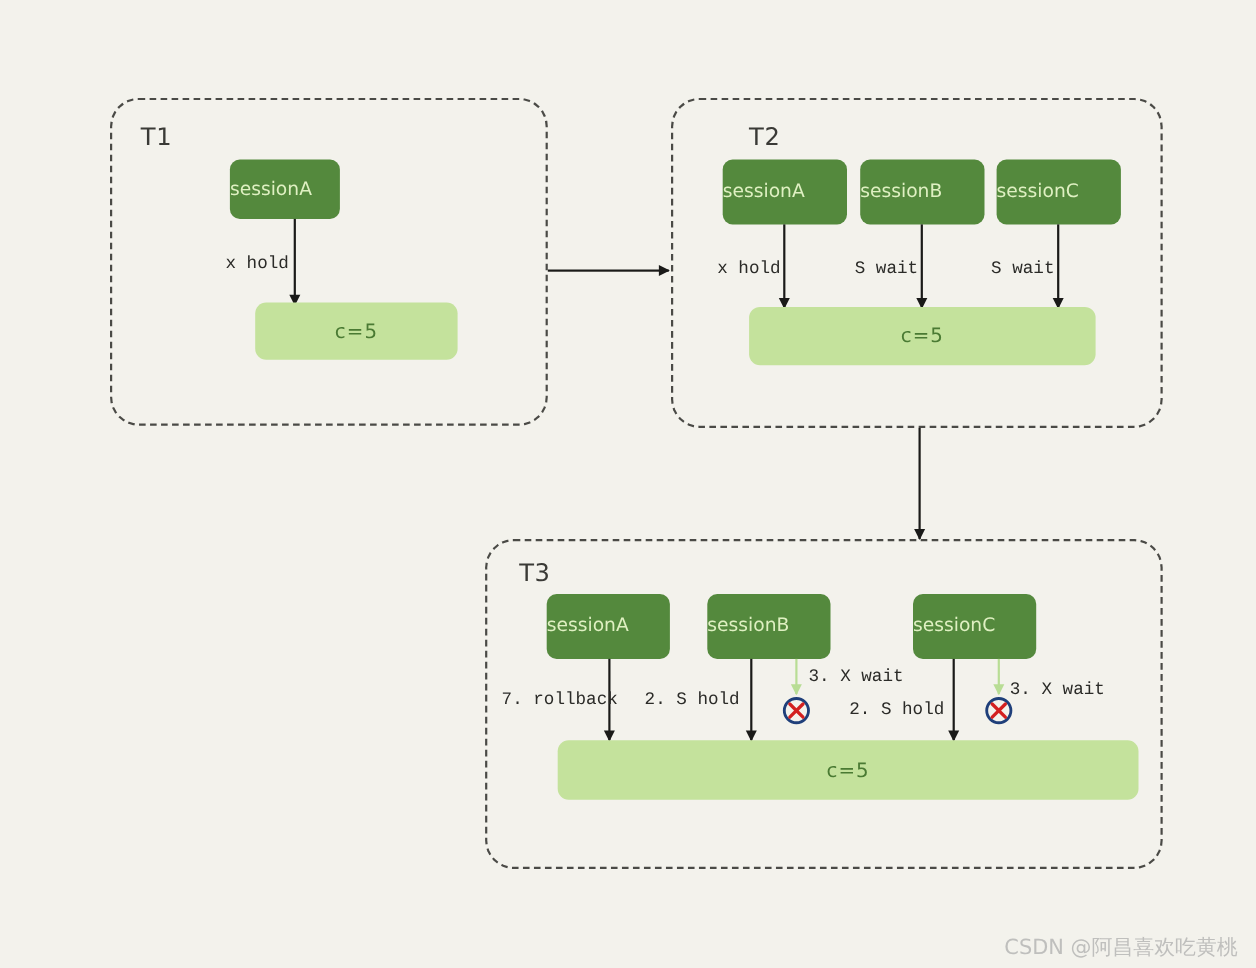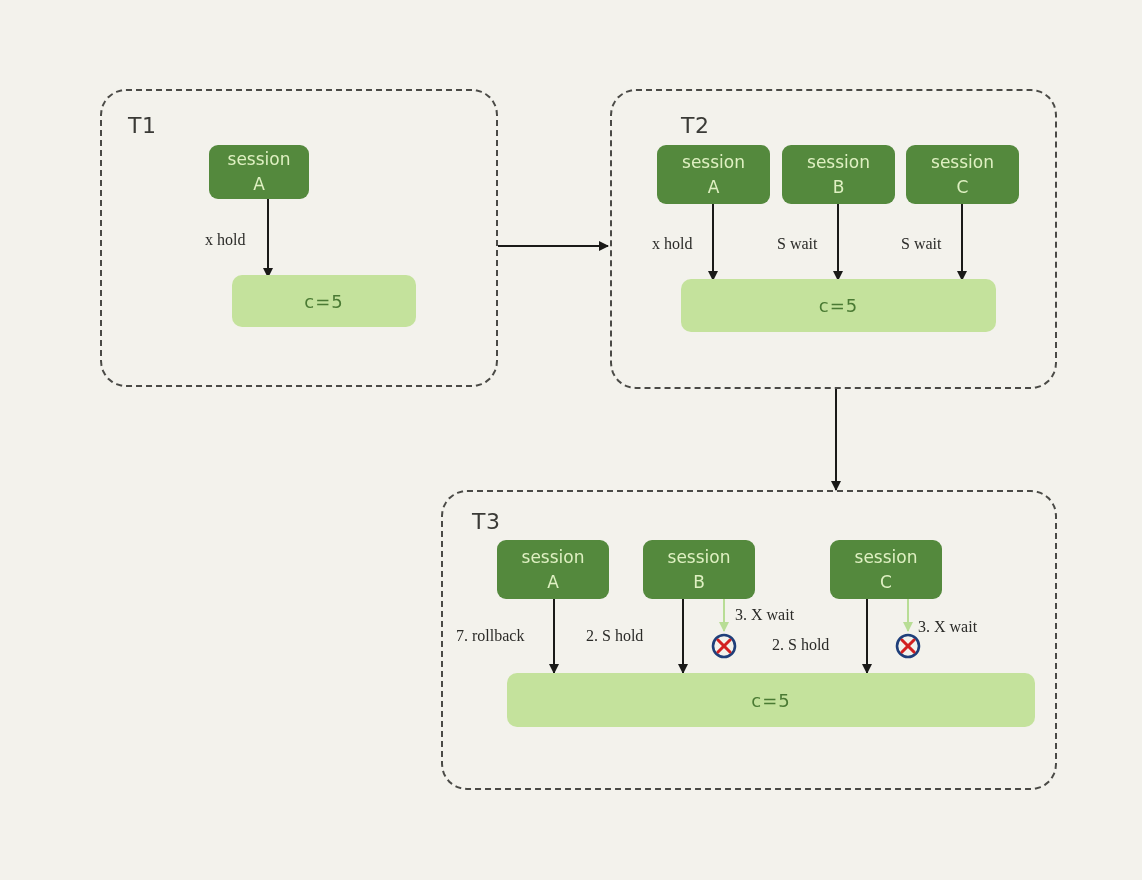--- a/index.html
+++ b/index.html
@@ -32,23 +32,21 @@
     letter-spacing: 0.5px;
   }
 
   
   .session-box {
     position: absolute;
     background: #54893d;
     border-radius: 9px;
     box-sizing: border-box;
     display: flex;
-    flex-direction: column;
     align-items: center;
-    justify-content: center;
     color: #dff0c2;
     font-family: "DejaVu Sans", sans-serif;
     font-size: 17px;
     line-height: 1.45;
   }
   .session-box .sb-title { display: block; }
   .session-box .sb-name  { display: block; }
 
   
   .res-bar {
@@ -100,21 +98,21 @@
     top: 50%;
     transform: translateY(-50%);
     border-top: 5.5px solid transparent;
     border-bottom: 5.5px solid transparent;
     border-left: 10px solid #1a1a18;
   }
 
   
   .edge-label {
     position: absolute;
-    font-family: Liberation Serif, serif;
+    font-family: Liberation Mono, monospace;
     font-size: 16px;
     color: #2b2b28;
     white-space: nowrap;
   }
 
   
   .blocked-icon {
     position: absolute;
     width: 26px;
     height: 26px;
@@ -224,14 +222,15 @@
       <circle cx="13" cy="13" r="11" fill="#f3f2ec" stroke="#1f3f7a" stroke-width="2.6"></circle>
       <line x1="7" y1="7" x2="19" y2="19" stroke="#d32020" stroke-width="3" stroke-linecap="round"></line>
       <line x1="19" y1="7" x2="7" y2="19" stroke="#d32020" stroke-width="3" stroke-linecap="round"></line>
     </svg>
   </div>
 
   <div class="res-bar" style="left:507px; top:673px; width:528px; height:54px;">
     <span>c=5</span>
   </div>
 
+  <div class="watermark" style="left:913px; top:848px;">CSDN @阿昌喜欢吃黄桃</div>
 
 </div>
 
 </body></html>

